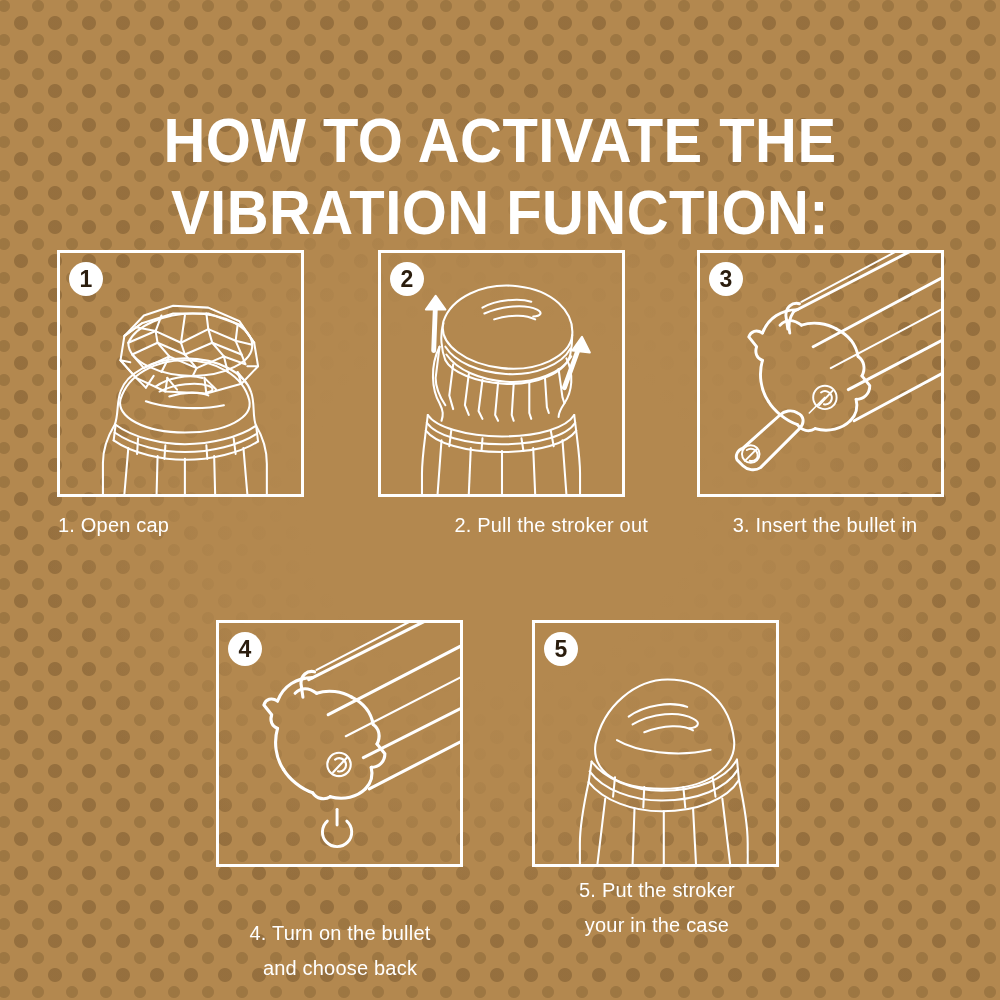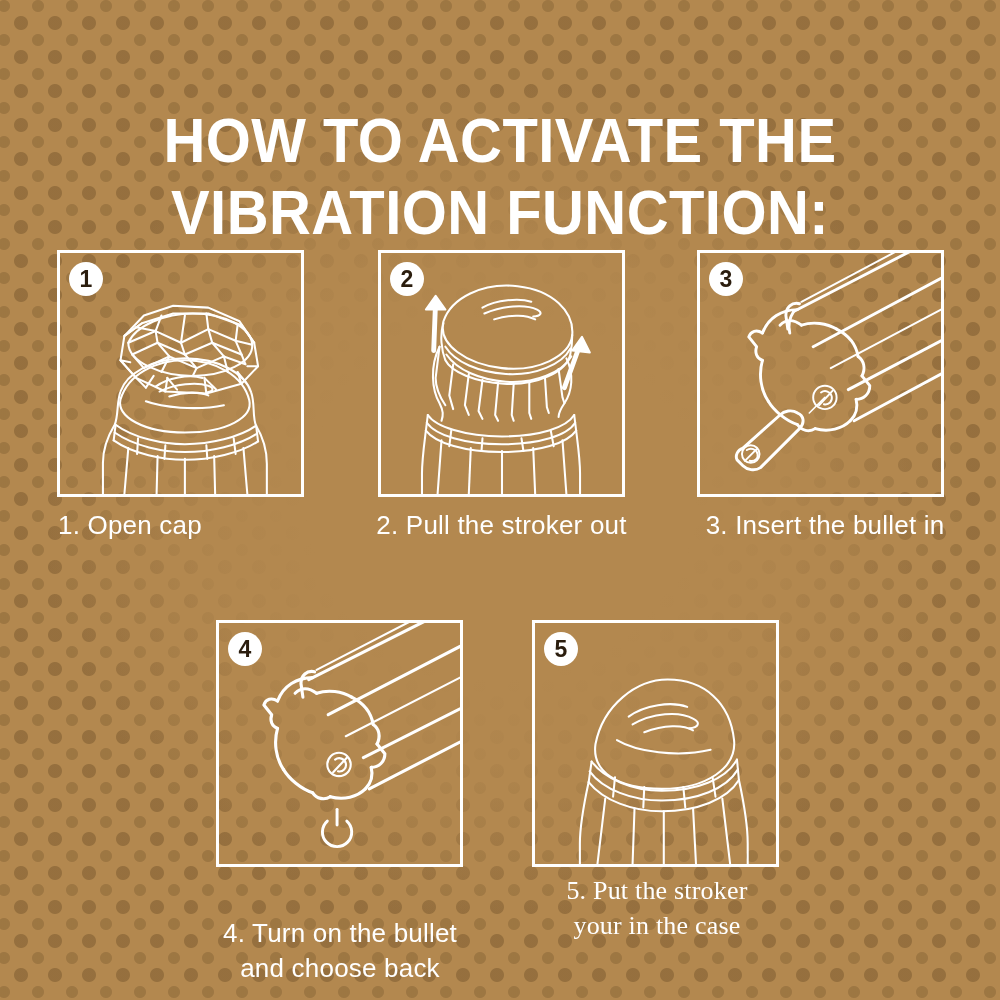--- a/index.html
+++ b/index.html
@@ -64,21 +64,21 @@
     line-height:1;
     z-index:5;
   }
   .art{position:absolute;inset:0;}
   .art svg{width:100%;height:100%;display:block;}
 
   
   .caption{
     position:absolute;
     color:#ffffff;
-    font-size:26px;
+    font-size:20px;
     line-height:35px;
     text-align:center;
     font-weight:300;
     letter-spacing:.2px;
   }
 </style>
 </head>
 <body>
 
 <div id="bg-dots">
@@ -201,21 +201,21 @@
         <path d="M56 48 L54 100" stroke-width="5"></path>
       </g>
 
       <g>
         <path d="M196 100 L206 86 L214 102 Z" fill="#ffffff" stroke="#ffffff"></path>
         <path d="M205 91 L188 138" stroke-width="5"></path>
       </g>
     </svg>
   </div>
 </div>
-<div class="caption" style="left:355px;top:508px;width:293px;">
+<div class="caption" style="left:355px;top:508px;width:293px;text-align:right;">
   <div>2. Pull the stroker out</div>
 </div>
 
 <div class="panel" style="left:697px;top:250px;width:247px;height:247px;">
   <div class="badge">3</div>
   <div class="art">
     <svg viewBox="0 0 247 247" fill="none" stroke="#ffffff" stroke-width="3" stroke-linecap="round" stroke-linejoin="round">
 
       <path d="M104 50 L247 -26" stroke-width="2"></path>
       <path d="M96 60 L247 -18"></path>
@@ -328,16 +328,16 @@
       <path d="M55 163 C50 186 46 206 46 226 L46 247"></path>
       <path d="M209 161 C214 184 218 206 218 226 L218 247"></path>
       <path d="M72 180 L64 247"></path>
       <path d="M102 190 L100 247"></path>
       <path d="M132 193 L132 247"></path>
       <path d="M162 190 L165 247"></path>
       <path d="M192 180 L200 247"></path>
     </svg>
   </div>
 </div>
-<div class="caption" style="left:512px;top:873px;width:290px;font-family:Liberation Serif, serif;">
+<div class="caption" style="left:512px;top:873px;width:290px;">
   <div>5. Put the stroker</div>
   <div>your in the case</div>
 </div>
 
 </body></html>

